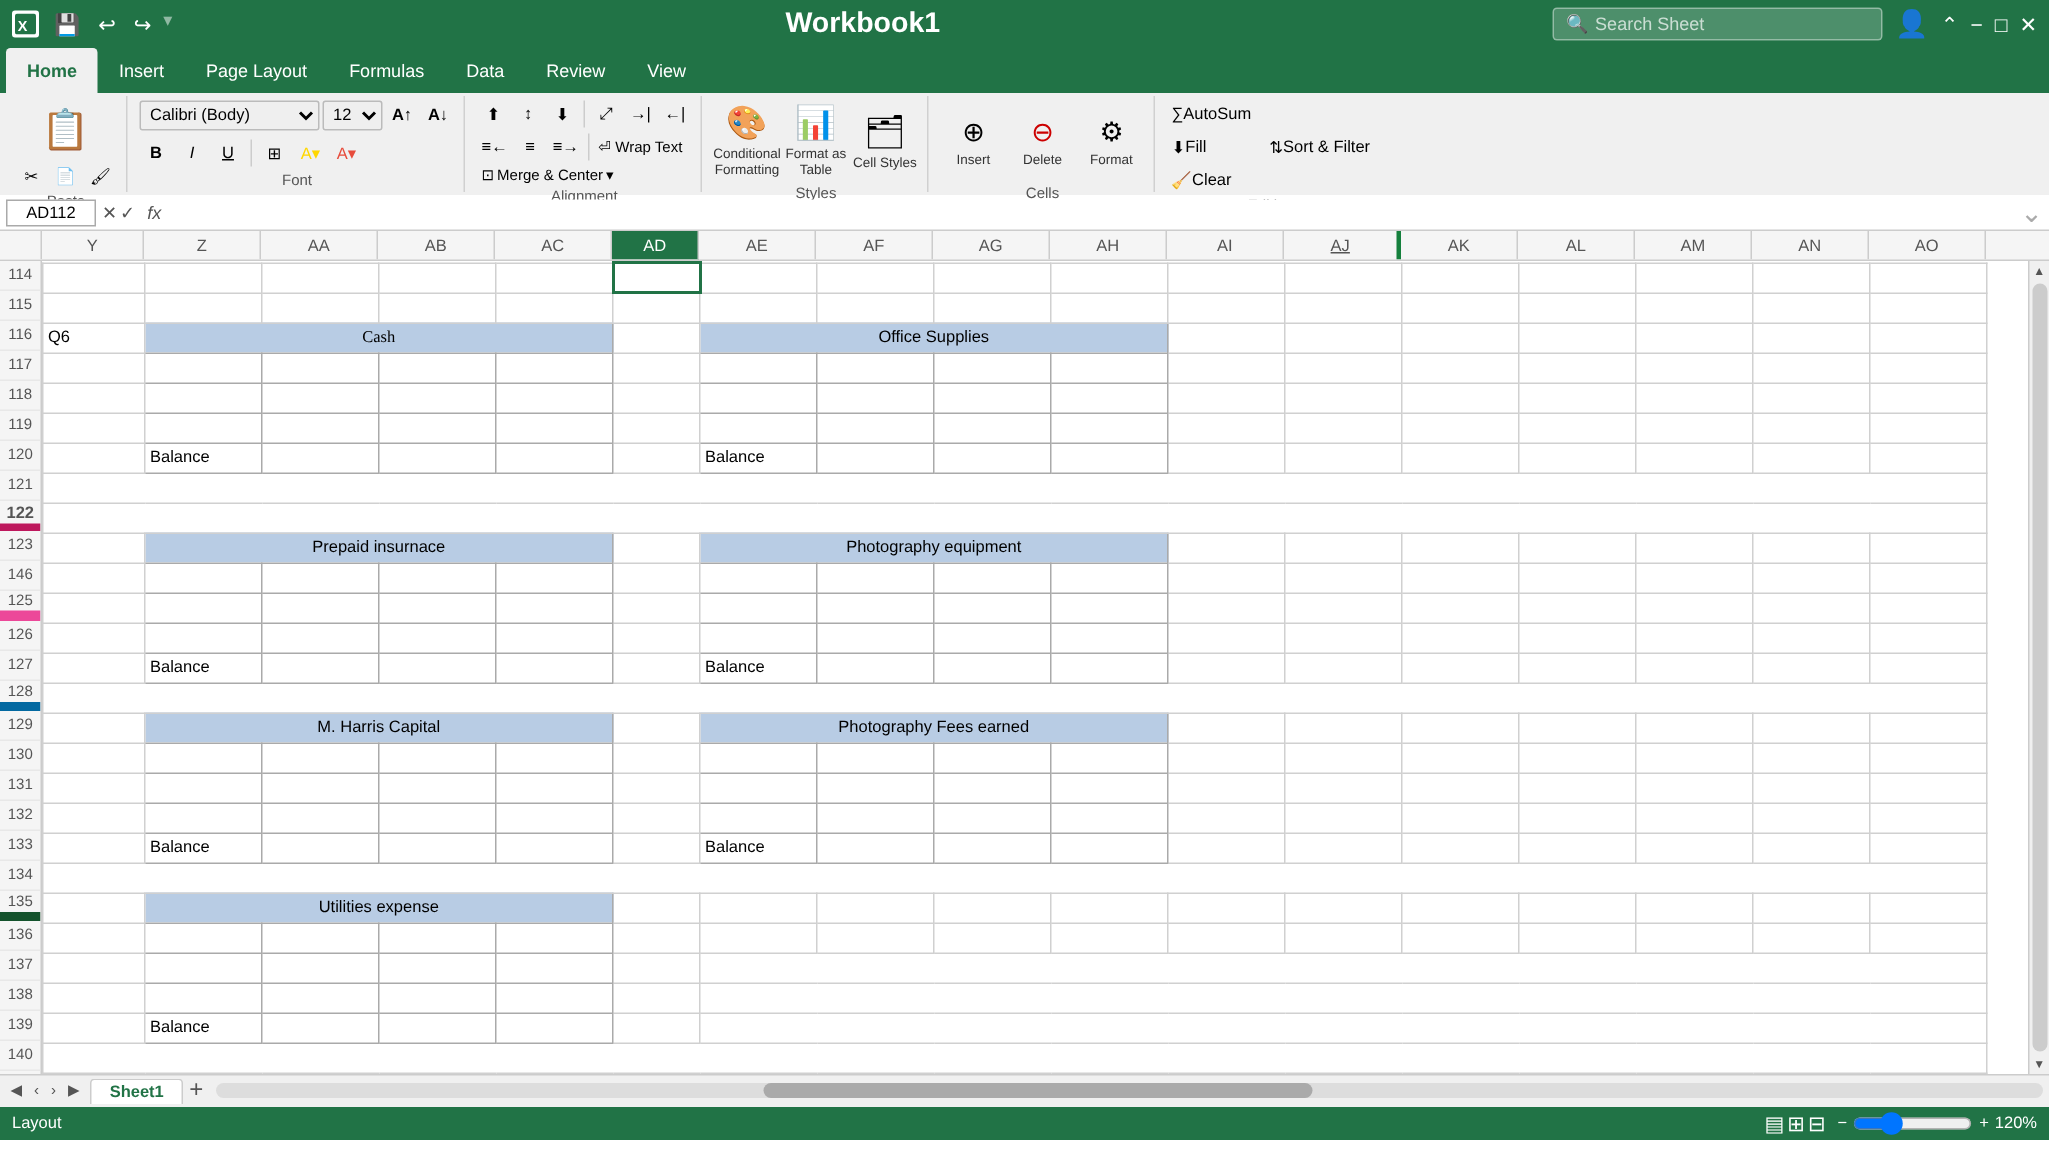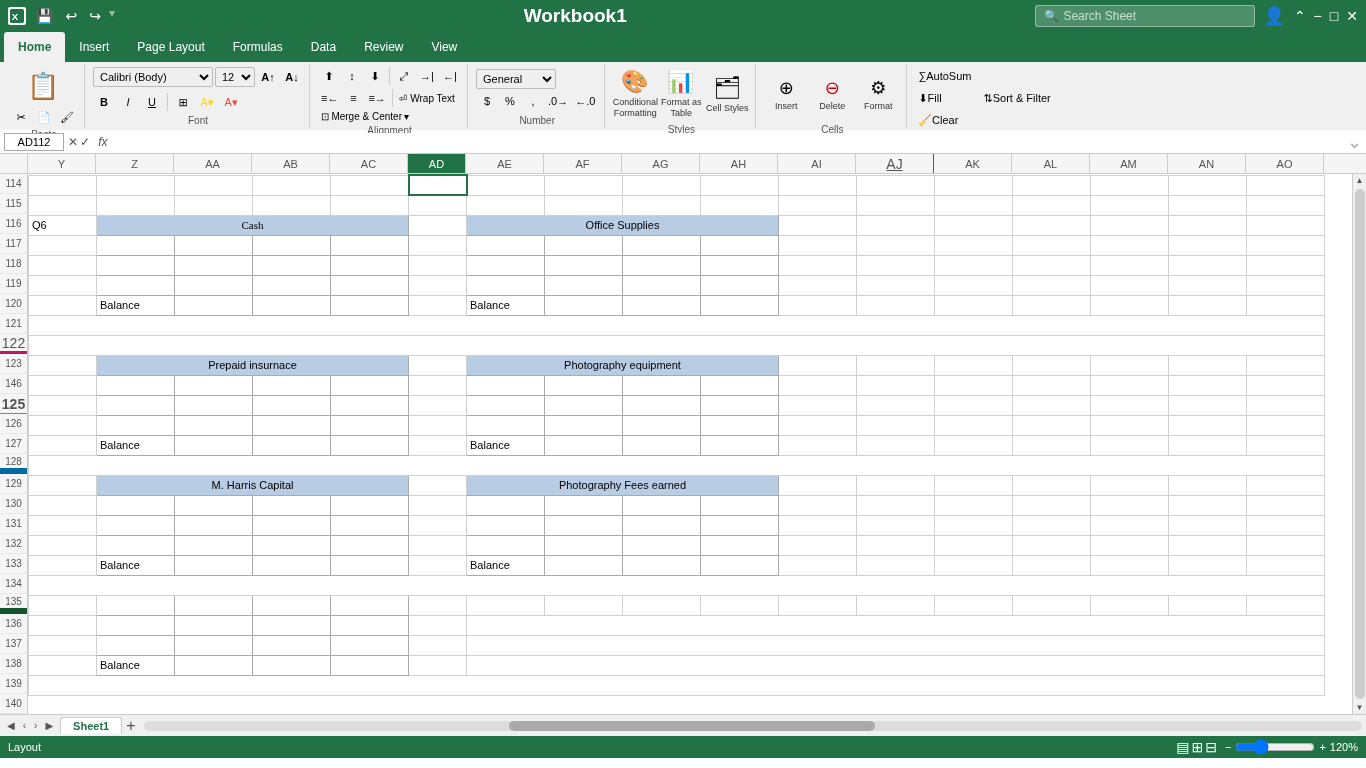--- a/index.html
+++ b/index.html
@@ -358,37 +358,20 @@
             <span>⊡</span>
             <span>Merge &amp; Center</span>
             <span>▾</span>
           </button>
         </div>
       </div>
     </div>
     <div class="ribbon-group-label">Alignment</div>
   </div>
 
-  <div class="ribbon-group">
-    <div class="ribbon-group-content">
-      <div class="number-group-content">
-        <select class="number-select">
-          <option>General</option>
-        </select>
-        <div class="number-row">
-          <button class="rb-small-btn">$</button>
-          <button class="rb-small-btn">%</button>
-          <button class="rb-small-btn">,</button>
-          <button class="rb-small-btn">.0→</button>
-          <button class="rb-small-btn">←.0</button>
-        </div>
-      </div>
-    </div>
-    <div class="ribbon-group-label">Number</div>
-  </div>
 
   <div class="ribbon-group">
     <div class="ribbon-group-content">
       <div style="display:flex;flex-direction:column;align-items:center;gap:2px;">
         <button class="rb-large-btn">
           <span class="rb-large-icon">🎨</span>
           <span class="rb-large-label">Conditional Formatting</span>
         </button>
       </div>
       <div style="display:flex;flex-direction:column;align-items:center;gap:2px;">
@@ -477,21 +460,21 @@
     <div style="width:78px;min-width:78px;display:flex;align-items:center;justify-content:center;font-size:11px;color:#555;border-right:1px solid #ccc;cursor:pointer;">AE</div>
 
     <div style="width:78px;min-width:78px;display:flex;align-items:center;justify-content:center;font-size:11px;color:#555;border-right:1px solid #ccc;cursor:pointer;">AF</div>
 
     <div style="width:78px;min-width:78px;display:flex;align-items:center;justify-content:center;font-size:11px;color:#555;border-right:1px solid #ccc;cursor:pointer;">AG</div>
 
     <div style="width:78px;min-width:78px;display:flex;align-items:center;justify-content:center;font-size:11px;color:#555;border-right:1px solid #ccc;cursor:pointer;">AH</div>
 
     <div style="width:78px;min-width:78px;display:flex;align-items:center;justify-content:center;font-size:11px;color:#555;border-right:1px solid #ccc;cursor:pointer;">AI</div>
 
-    <div style="width:78px;min-width:78px;display:flex;align-items:center;justify-content:center;font-size:14px;color:#555;border-right:1px solid #15803d;cursor:pointer;text-decoration:underline;">AJ</div>
+    <div style="width:78px;min-width:78px;display:flex;align-items:center;justify-content:center;font-size:11px;color:#555;border-right:3px solid #15803d;cursor:pointer;text-decoration:underline;">AJ</div>
 
     <div style="width:78px;min-width:78px;display:flex;align-items:center;justify-content:center;font-size:11px;color:#555;border-right:1px solid #ccc;cursor:pointer;">AK</div>
 
     <div style="width:78px;min-width:78px;display:flex;align-items:center;justify-content:center;font-size:11px;color:#555;border-right:1px solid #ccc;cursor:pointer;">AL</div>
 
     <div style="width:78px;min-width:78px;display:flex;align-items:center;justify-content:center;font-size:11px;color:#555;border-right:1px solid #ccc;cursor:pointer;">AM</div>
 
     <div style="width:78px;min-width:78px;display:flex;align-items:center;justify-content:center;font-size:11px;color:#555;border-right:1px solid #ccc;cursor:pointer;">AN</div>
 
     <div style="width:78px;min-width:78px;display:flex;align-items:center;justify-content:center;font-size:11px;color:#555;border-right:1px solid #ccc;cursor:pointer;">AO</div>
@@ -501,24 +484,24 @@
 
     <div style="width:28px;min-width:28px;background:#f5f5f5;border-right:1px solid #ccc;display:flex;flex-direction:column;overflow:hidden;">
       <div style="height:20px;min-height:20px;display:flex;align-items:center;justify-content:center;font-size:10px;color:#555;border-bottom:1px solid #e8e8e8;cursor:pointer;">114</div>
       <div style="height:20px;min-height:20px;display:flex;align-items:center;justify-content:center;font-size:10px;color:#555;border-bottom:1px solid #e8e8e8;cursor:pointer;">115</div>
       <div style="height:20px;min-height:20px;display:flex;align-items:center;justify-content:center;font-size:10px;color:#555;border-bottom:1px solid #e8e8e8;cursor:pointer;">116</div>
       <div style="height:20px;min-height:20px;display:flex;align-items:center;justify-content:center;font-size:10px;color:#555;border-bottom:1px solid #e8e8e8;cursor:pointer;">117</div>
       <div style="height:20px;min-height:20px;display:flex;align-items:center;justify-content:center;font-size:10px;color:#555;border-bottom:1px solid #e8e8e8;cursor:pointer;">118</div>
       <div style="height:20px;min-height:20px;display:flex;align-items:center;justify-content:center;font-size:10px;color:#555;border-bottom:1px solid #e8e8e8;cursor:pointer;">119</div>
       <div style="height:20px;min-height:20px;display:flex;align-items:center;justify-content:center;font-size:10px;color:#555;border-bottom:1px solid #e8e8e8;cursor:pointer;">120</div>
       <div style="height:20px;min-height:20px;display:flex;align-items:center;justify-content:center;font-size:10px;color:#555;border-bottom:1px solid #e8e8e8;cursor:pointer;">121</div>
-      <div style="height:20px;min-height:20px;display:flex;align-items:center;justify-content:center;font-size:14px;color:#555;border-bottom:3px solid #be185d;cursor:pointer;">122</div>
+      <div style="height:20px;min-height:20px;display:flex;align-items:center;justify-content:center;font-size:11px;color:#555;border-bottom:5px solid #be185d;cursor:pointer;font-weight:bold;">122</div>
       <div style="height:20px;min-height:20px;display:flex;align-items:center;justify-content:center;font-size:10px;color:#555;border-bottom:1px solid #e8e8e8;cursor:pointer;">123</div>
       <div style="height:20px;min-height:20px;display:flex;align-items:center;justify-content:center;font-size:10px;color:#555;border-bottom:1px solid #e8e8e8;cursor:pointer;">146</div>
-      <div style="height:20px;min-height:20px;display:flex;align-items:center;justify-content:center;font-size:14px;color:#555;border-bottom:1px solid #ec4899;cursor:pointer;font-weight:bold;">125</div>
+      <div style="height:20px;min-height:20px;display:flex;align-items:center;justify-content:center;font-size:10px;color:#555;border-bottom:7px solid #ec4899;cursor:pointer;">125</div>
       <div style="height:20px;min-height:20px;display:flex;align-items:center;justify-content:center;font-size:10px;color:#555;border-bottom:1px solid #e8e8e8;cursor:pointer;">126</div>
       <div style="height:20px;min-height:20px;display:flex;align-items:center;justify-content:center;font-size:10px;color:#555;border-bottom:1px solid #e8e8e8;cursor:pointer;">127</div>
       <div style="height:20px;min-height:20px;display:flex;align-items:center;justify-content:center;font-size:10px;color:#555;border-bottom:6px solid #0369a1;cursor:pointer;">128</div>
       <div style="height:20px;min-height:20px;display:flex;align-items:center;justify-content:center;font-size:10px;color:#555;border-bottom:1px solid #e8e8e8;cursor:pointer;">129</div>
       <div style="height:20px;min-height:20px;display:flex;align-items:center;justify-content:center;font-size:10px;color:#555;border-bottom:1px solid #e8e8e8;cursor:pointer;">130</div>
       <div style="height:20px;min-height:20px;display:flex;align-items:center;justify-content:center;font-size:10px;color:#555;border-bottom:1px solid #e8e8e8;cursor:pointer;">131</div>
       <div style="height:20px;min-height:20px;display:flex;align-items:center;justify-content:center;font-size:10px;color:#555;border-bottom:1px solid #e8e8e8;cursor:pointer;">132</div>
       <div style="height:20px;min-height:20px;display:flex;align-items:center;justify-content:center;font-size:10px;color:#555;border-bottom:1px solid #e8e8e8;cursor:pointer;">133</div>
       <div style="height:20px;min-height:20px;display:flex;align-items:center;justify-content:center;font-size:10px;color:#555;border-bottom:1px solid #e8e8e8;cursor:pointer;">134</div>
       <div style="height:20px;min-height:20px;display:flex;align-items:center;justify-content:center;font-size:10px;color:#555;border-bottom:6px solid #14532d;cursor:pointer;">135</div>
@@ -883,20 +866,36 @@
           <td style="border:1px solid #d0d0d0;height:20px;"></td>
           <td style="border:1px solid #d0d0d0;height:20px;"></td>
           <td style="border:1px solid #d0d0d0;height:20px;"></td>
           <td style="border:1px solid #d0d0d0;height:20px;"></td>
         </tr>
 
         <tr>
           <td style="border:1px solid #d0d0d0;height:20px;" colspan="17"></td>
         </tr>
 
+        <tr>
+          <td style="border:1px solid #d0d0d0;height:20px;"></td>
+          <td colspan="4" style="border:1px solid #aaa;height:20px;font-size:11px;background:#b8cce4;text-align:center;">Utilities expense</td>
+          <td style="border:1px solid #d0d0d0;height:20px;"></td>
+          <td style="border:1px solid #d0d0d0;height:20px;"></td>
+          <td style="border:1px solid #d0d0d0;height:20px;"></td>
+          <td style="border:1px solid #d0d0d0;height:20px;"></td>
+          <td style="border:1px solid #d0d0d0;height:20px;"></td>
+          <td style="border:1px solid #d0d0d0;height:20px;"></td>
+          <td style="border:1px solid #d0d0d0;height:20px;"></td>
+          <td style="border:1px solid #d0d0d0;height:20px;"></td>
+          <td style="border:1px solid #d0d0d0;height:20px;"></td>
+          <td style="border:1px solid #d0d0d0;height:20px;"></td>
+          <td style="border:1px solid #d0d0d0;height:20px;"></td>
+          <td style="border:1px solid #d0d0d0;height:20px;"></td>
+        </tr>
 
         <tr>
           <td style="border:1px solid #d0d0d0;height:20px;"></td>
           <td style="border:1px solid #aaa;height:20px;background:white;"></td>
           <td style="border:1px solid #aaa;height:20px;background:white;"></td>
           <td style="border:1px solid #aaa;height:20px;background:white;"></td>
           <td style="border:1px solid #aaa;height:20px;background:white;"></td>
           <td style="border:1px solid #d0d0d0;height:20px;"></td>
           <td style="border:1px solid #d0d0d0;height:20px;"></td>
           <td style="border:1px solid #d0d0d0;height:20px;"></td>

